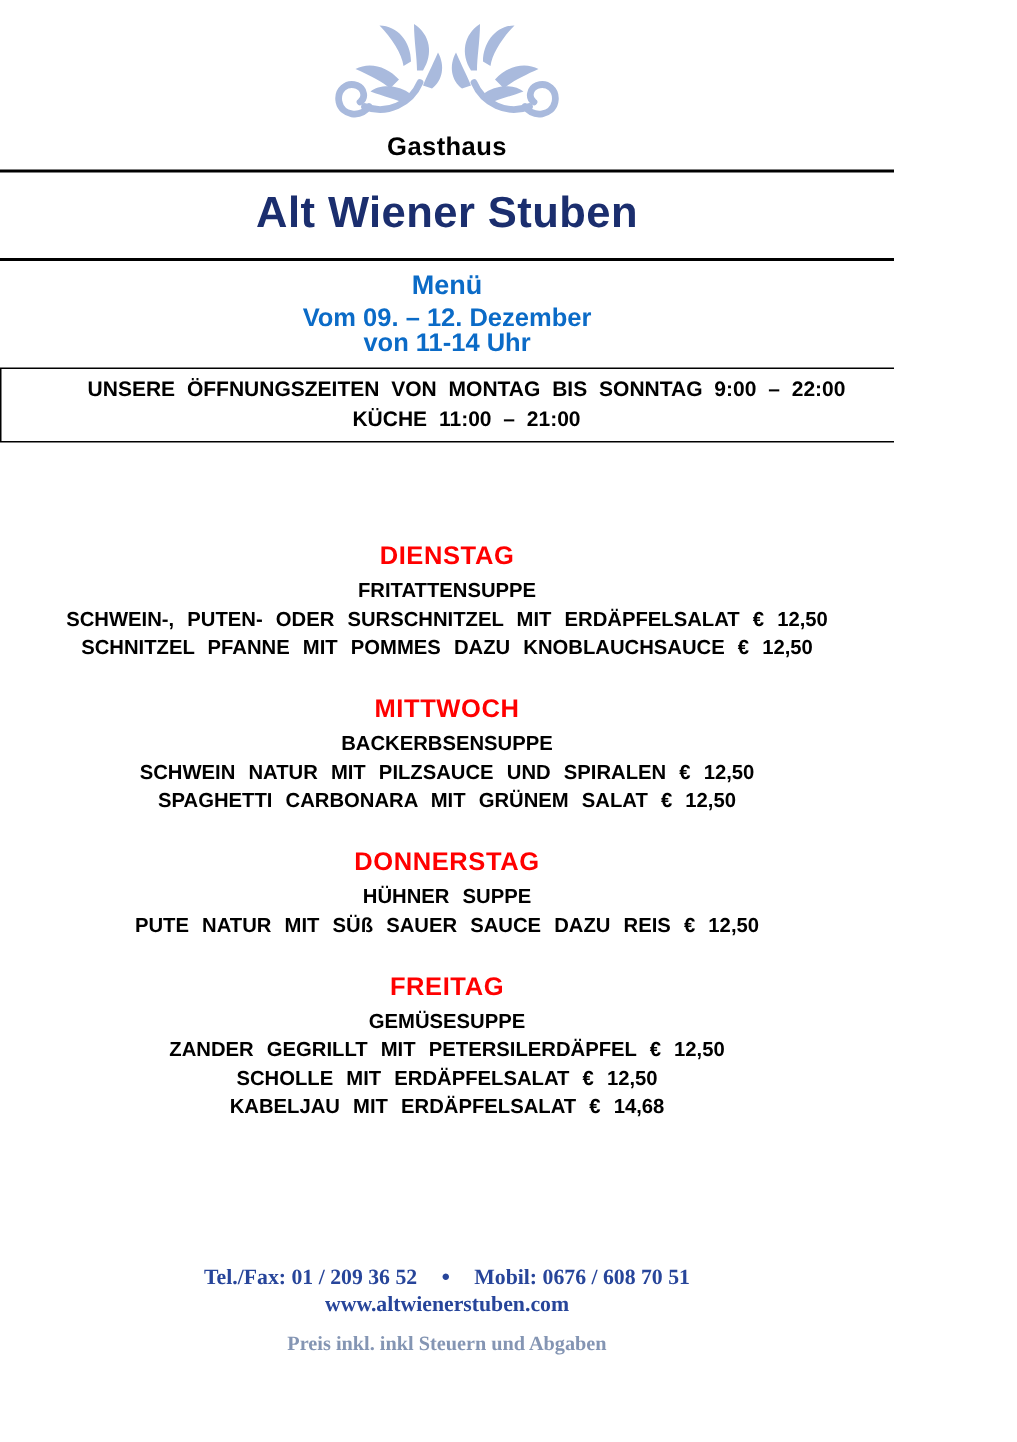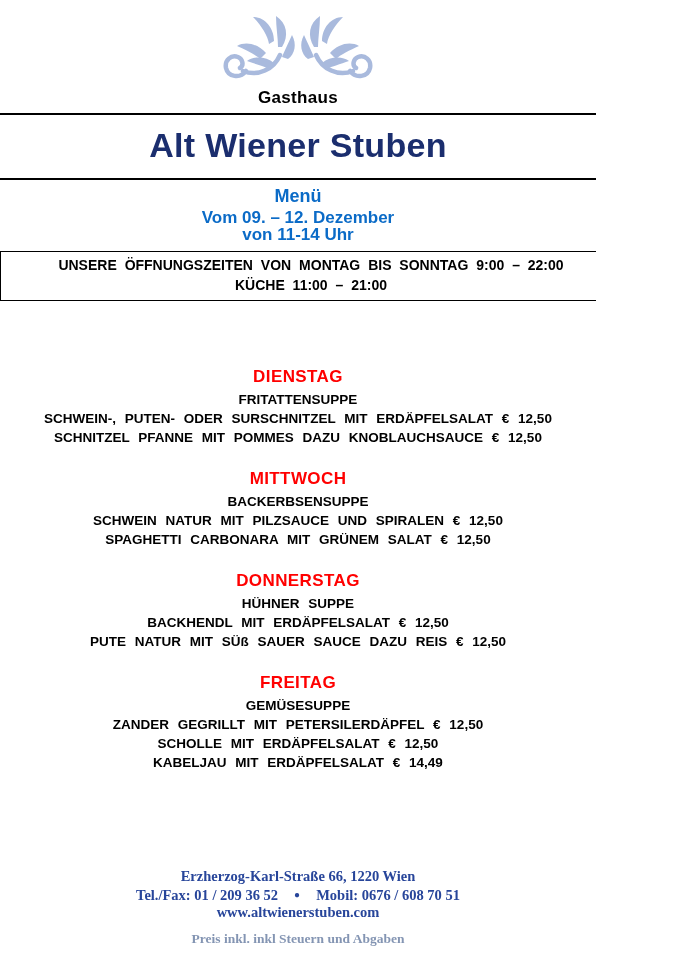--- a/index.html
+++ b/index.html
@@ -18,21 +18,21 @@
   .ornament { display: block; margin: 9px auto 0 auto; }
   .brand {
     font-size: 17px; font-weight: bold; color: #000;
     letter-spacing: 0.3px; margin: 1px 0 5px 0;
   }
   .rule {
     border: none; border-top: 2px solid #000;
     margin: 0; width: 678px;
   }
   .main-title {
-    font-size: 34px; font-weight: bold; color: #1b2e6e;
+    font-size: 29px; font-weight: bold; color: #1b2e6e;
     margin: 0; padding: 11px 0 13px 0; letter-spacing: 0.3px;
   }
   .menu-heading {
     font-size: 18px; font-weight: bold; color: #0b6bc7;
     margin: 6px 0 3px 0;
   }
   .date-line {
     font-size: 17px; font-weight: bold; color: #0b6bc7;
     line-height: 16.5px;
   }
@@ -122,36 +122,34 @@
     <section class="day">
       <h2 class="day-title">MITTWOCH</h2>
       <p class="item">BACKERBSENSUPPE</p>
       <p class="item">SCHWEIN NATUR MIT PILZSAUCE UND SPIRALEN € 12,50</p>
       <p class="item">SPAGHETTI CARBONARA MIT GRÜNEM SALAT € 12,50</p>
     </section>
 
     <section class="day">
       <h2 class="day-title">DONNERSTAG</h2>
       <p class="item">HÜHNER SUPPE</p>
-      <p class="item">BACKHENDL MIT ERDÄPFELSALAT € 12,50</p>
       <p class="item">PUTE NATUR MIT SÜß SAUER SAUCE DAZU REIS € 12,50</p>
     </section>
 
     <section class="day">
       <h2 class="day-title">FREITAG</h2>
       <p class="item">GEMÜSESUPPE</p>
       <p class="item">ZANDER GEGRILLT MIT PETERSILERDÄPFEL € 12,50</p>
       <p class="item">SCHOLLE MIT ERDÄPFELSALAT € 12,50</p>
-      <p class="item">KABELJAU MIT ERDÄPFELSALAT € 14,49</p>
+      <p class="item">KABELJAU MIT ERDÄPFELSALAT € 14,68</p>
     </section>
 
   </div>
 
   <div class="footer">
-    <div class="footer-line">Erzherzog-Karl-Straße 66, 1220 Wien</div>
     <div class="footer-line">
       <span>Tel./Fax: 01 / 209 36 52</span><span class="bullet-sep">●</span><span>Mobil: 0676 / 608 70 51</span>
     </div>
     <div class="footer-line">www.altwienerstuben.com</div>
     <div class="tax-note">Preis inkl. inkl Steuern und Abgaben</div>
   </div>
 
 </div>
 
 </body></html>

